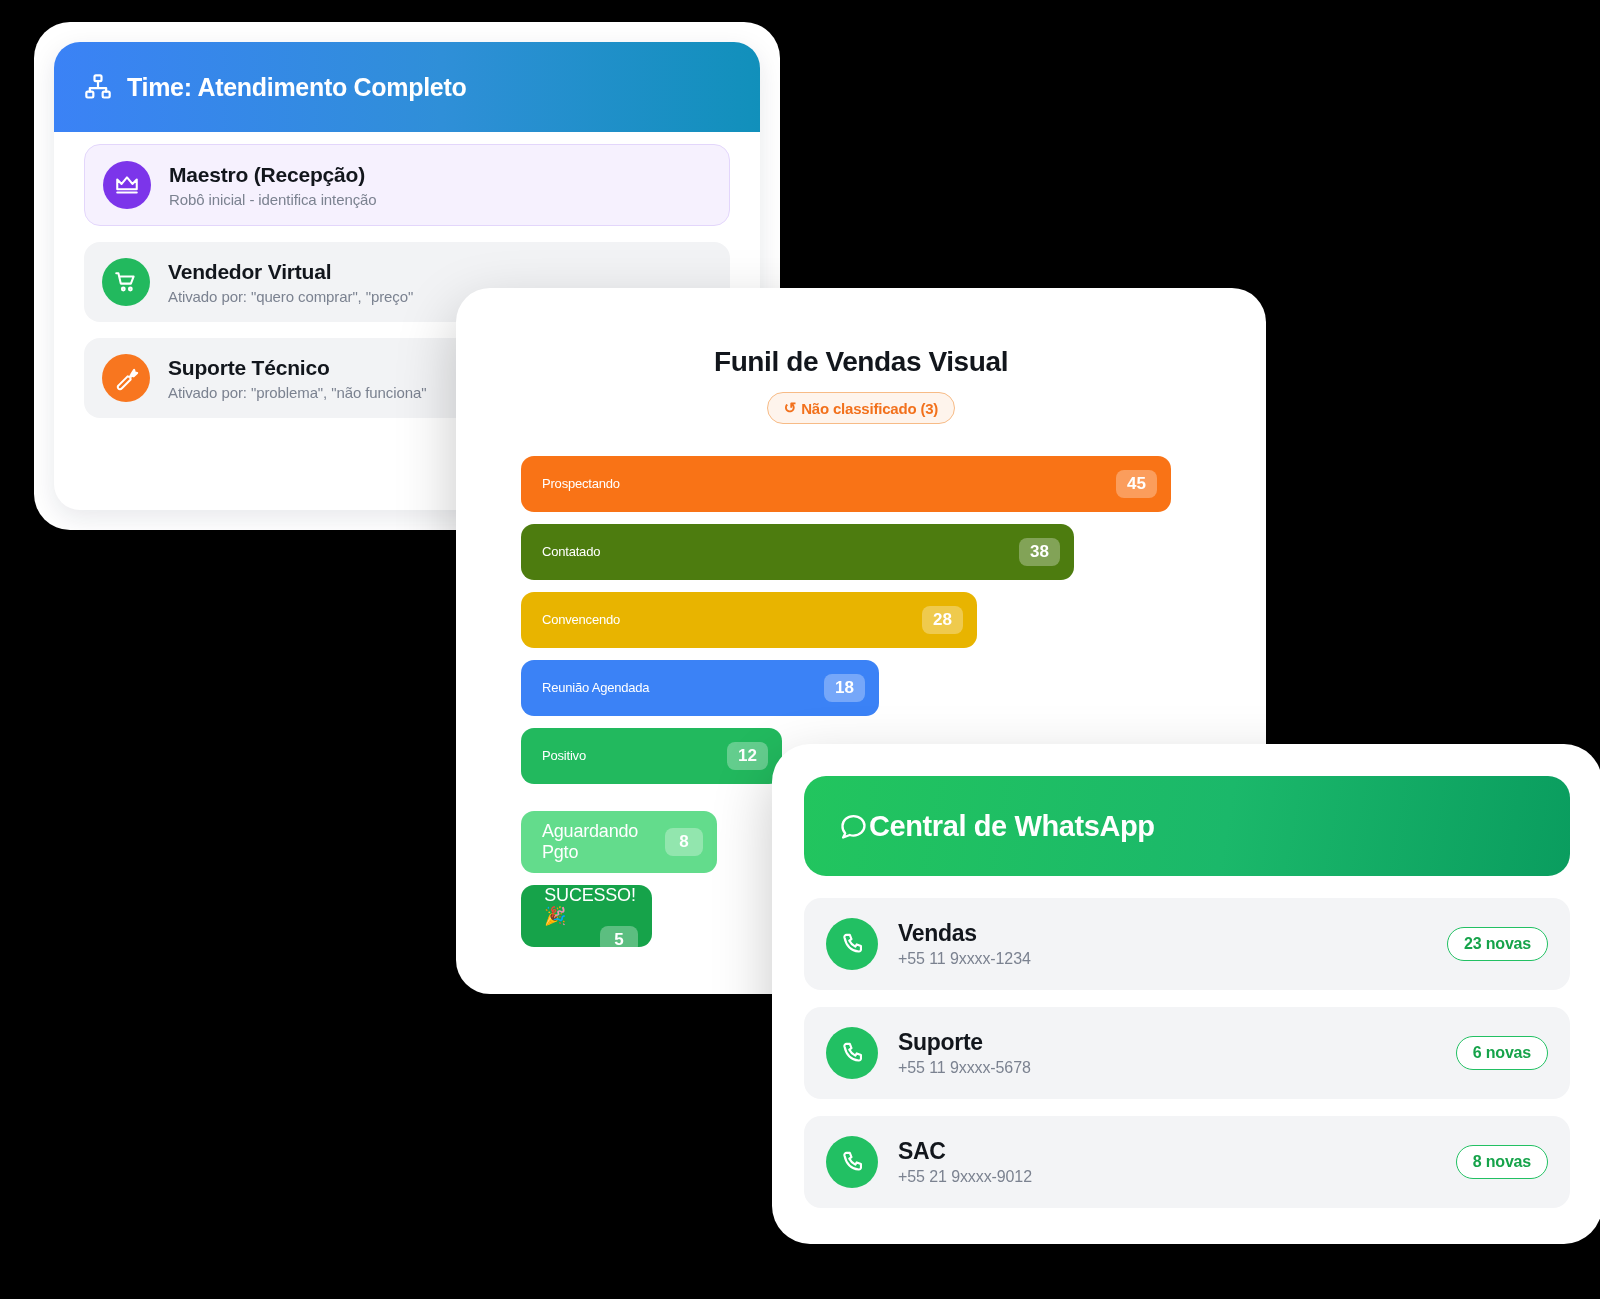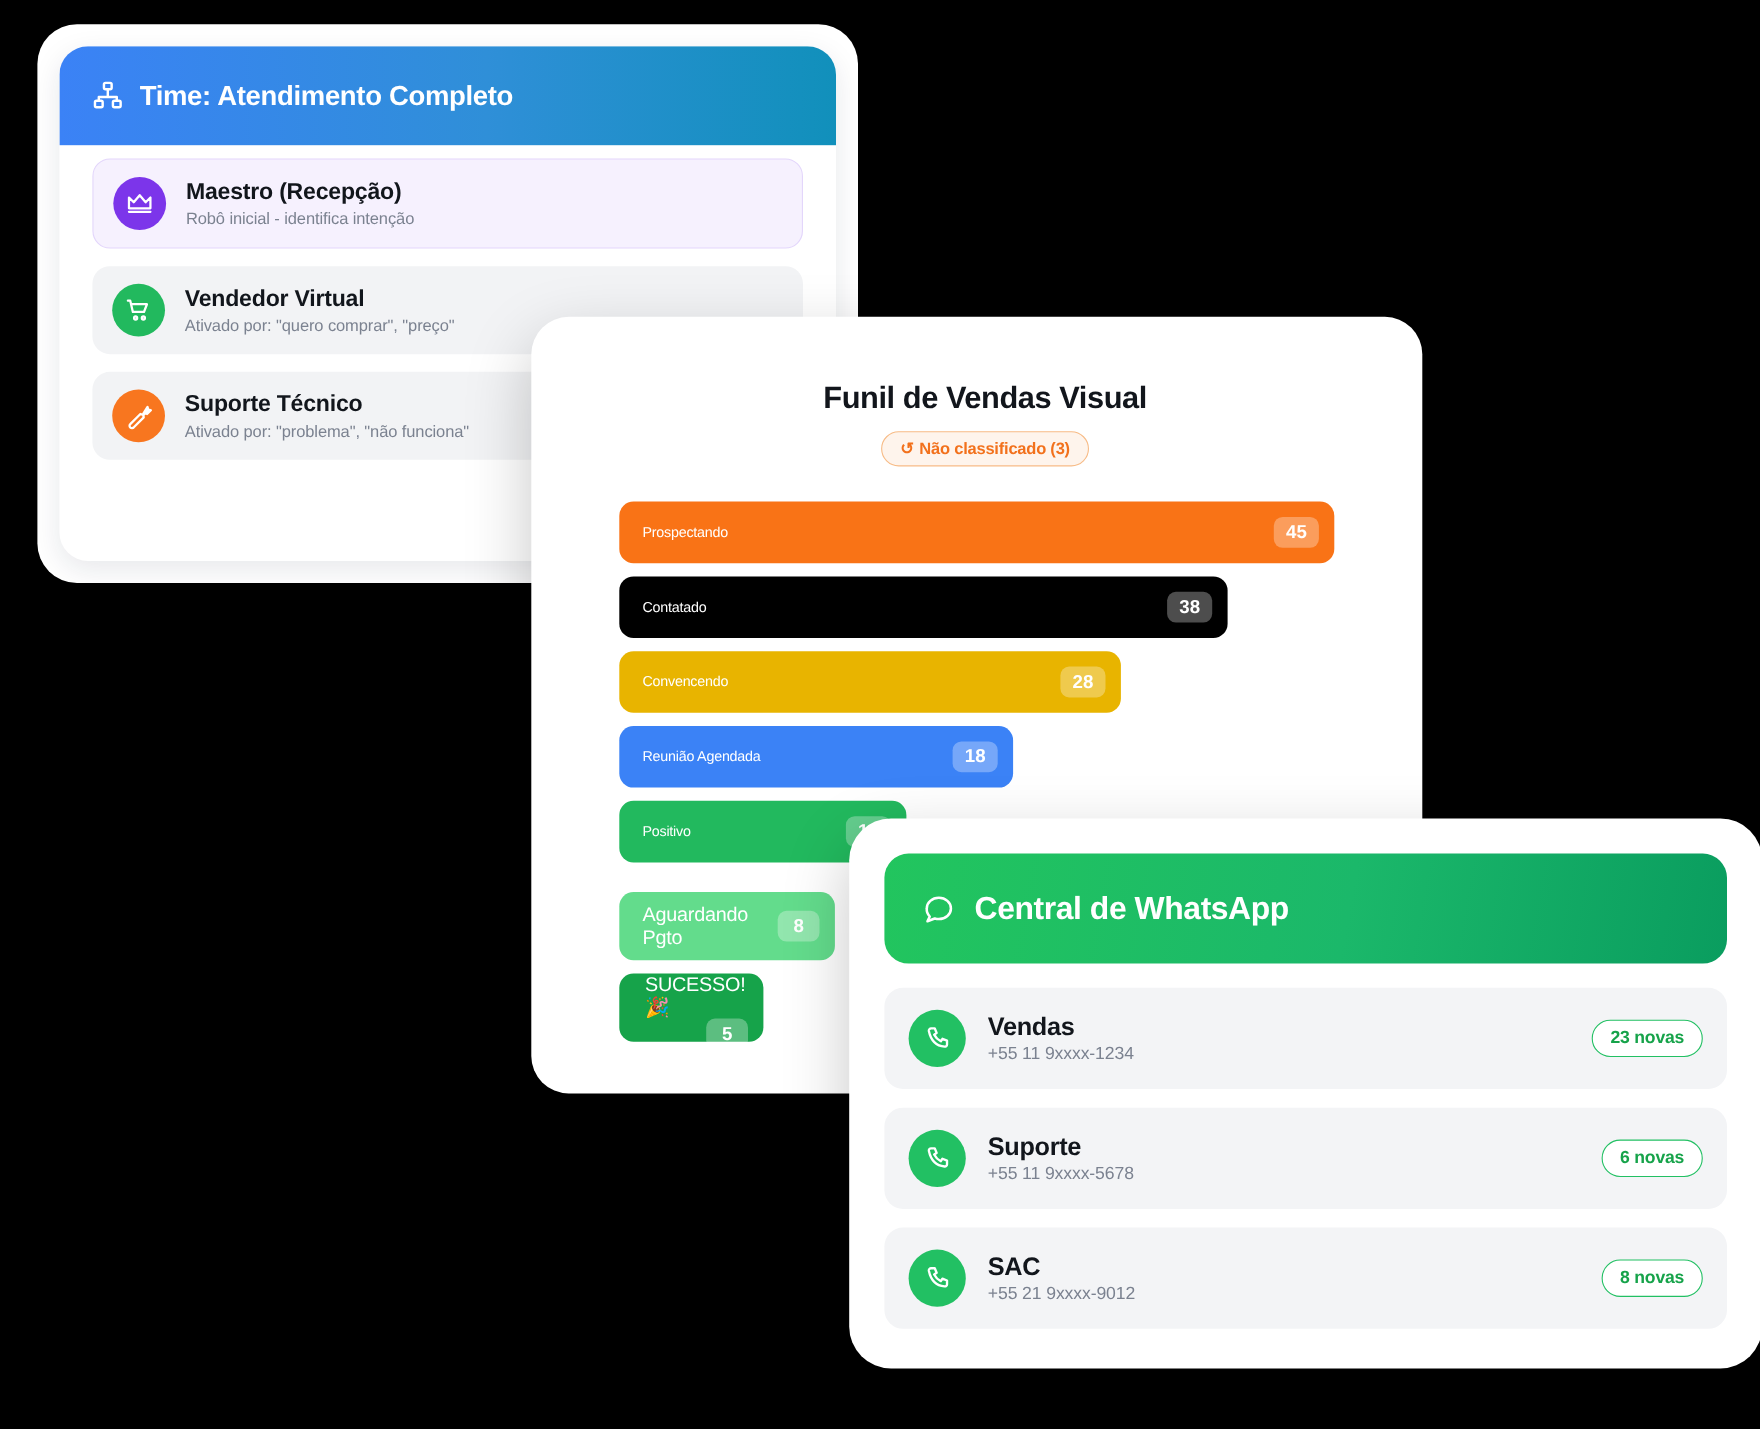--- a/index.html
+++ b/index.html
@@ -73,28 +73,27 @@
     font-size: 21px; font-weight: 700; color: #12161c;
     letter-spacing: -0.2px; line-height: 1.25;
   }
   .agent-sub {
     font-size: 15px; color: #7b8290; margin-top: 2px;
     letter-spacing: -0.1px;
   }
 
   
   #funnel-card {
-    left: 483px; top: 288px;
+    left: 456px; top: 288px;
     width: 810px; height: 706px;
     border-radius: 34px;
     background: #ffffff;
     box-shadow: 0 22px 60px rgba(0,0,0,0.22);
     z-index: 2;
     overflow: hidden;
-    padding-left: 15px;
   }
   .funnel-title {
     text-align: center;
     font-size: 28px; font-weight: 700; color: #12161c;
     letter-spacing: -0.4px;
     margin-top: 58px;
   }
   .badge-wrap { display: flex; justify-content: center; margin-top: 14px; }
   .unclassified-badge {
     border: 1.6px solid #f7bb86;
@@ -145,21 +144,21 @@
     box-shadow: 0 22px 60px rgba(0,0,0,0.22);
     z-index: 3;
     overflow: hidden;
   }
   .wa-header {
     height: 100px;
     margin: 32px 32px 0 32px;
     border-radius: 22px;
     background: linear-gradient(100deg,#22c55e 0%, #1bb86a 55%, #0a9d5f 100%);
     display: flex; align-items: center;
-    padding: 0 34px; gap: 17px;
+    padding: 0 34px; 
   }
   .wa-header .title {
     color: #ffffff; font-size: 29px; font-weight: 700;
     letter-spacing: -0.4px;
   }
   .wa-list { padding: 22px 32px 0 32px; }
   .wa-row {
     background: #f3f4f6;
     border-radius: 17px;
     height: 92px;
@@ -270,21 +269,21 @@
       </span>
     </div>
 
     <div class="bars">
 
       <div class="bar" id="bar-0" style="width: 650px; background: rgb(249, 115, 22);">
         <span class="bar-label">Prospectando</span>
         <span class="bar-count">45</span>
       </div>
 
-      <div class="bar" id="bar-1" style="width: 553px; background: #000000;">
+      <div class="bar" id="bar-1" style="width: 553px; background: #4d7c0f;">
         <span class="bar-label">Contatado</span>
         <span class="bar-count">38</span>
       </div>
 
       <div class="bar" id="bar-2" style="width: 456px; background: rgb(232, 180, 0); justify-content: center;">
         <span class="bar-label">Convencendo</span>
         <span class="bar-count">28</span>
       </div>
 
       <div class="bar" id="bar-3" style="width: 358px; background: rgb(59, 130, 246);">

